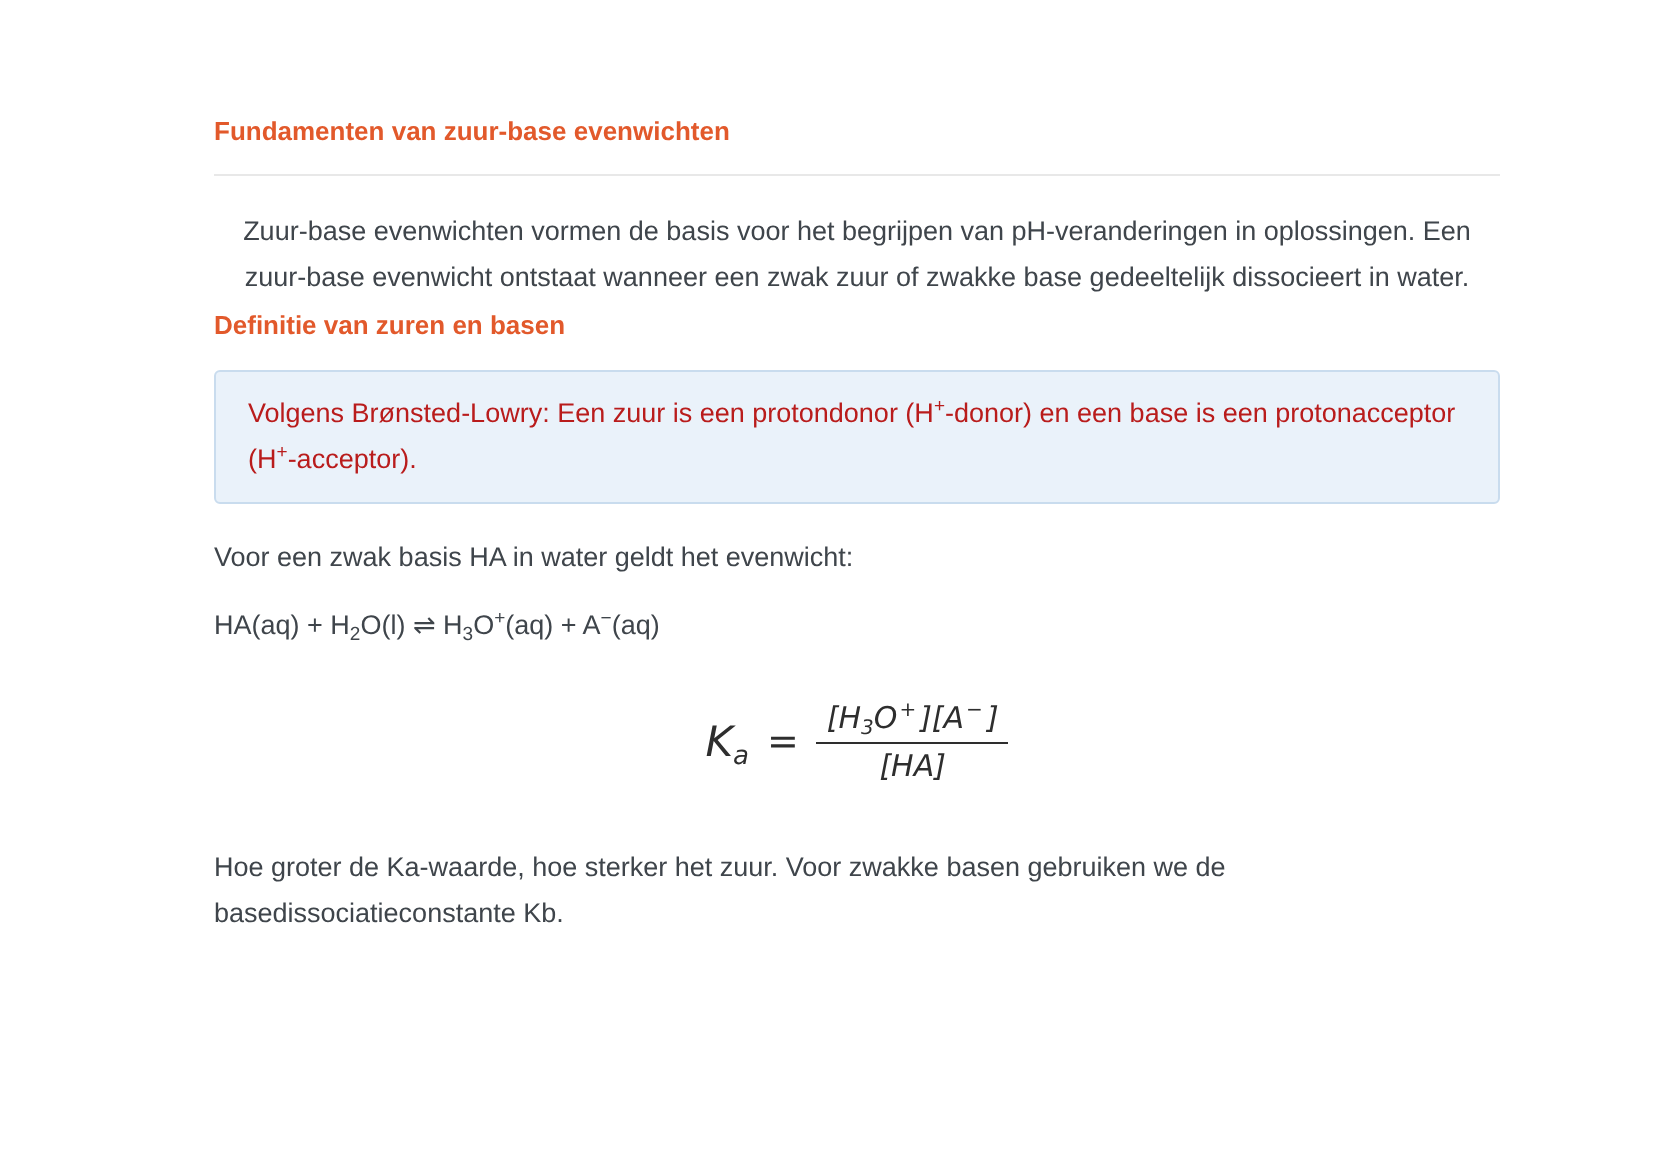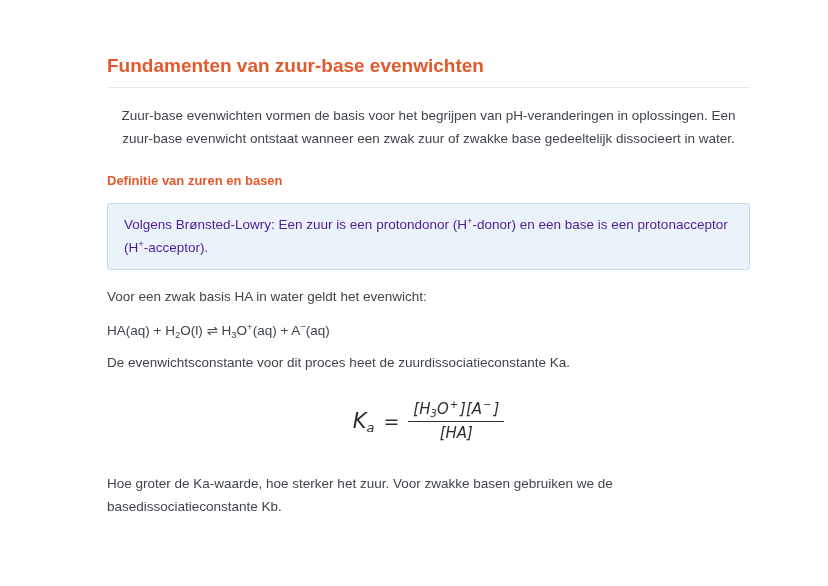--- a/index.html
+++ b/index.html
@@ -10,55 +10,55 @@
     color: #3f454b;
     overflow: hidden;
   }
   .content {
     position: absolute;
     left: 107px; top: 0;
     width: 643px;
   }
   h1.page-title {
     margin-top: 54px;
-    font-size: 19px;
+    font-size: 13px;
     line-height: 23px;
     font-weight: bold;
     color: #e2592b;
   }
   hr.title-rule {
     margin-top: 10px;
     border: none;
     border-top: 1px solid #e8e8e8;
     height: 0;
   }
   p.body-text {
     font-size: 13.5px;
     line-height: 23px;
     color: #3f454b;
   }
   p.intro { margin-top: 16px; text-align: center; }
   h2.section-heading {
-    margin-top: 22px;
+    margin-top: 4px;
     font-size: 13px;
     line-height: 18px;
     font-weight: bold;
     color: #e2592b;
   }
   .callout {
     margin-top: 13px;
     background: #eaf2fa;
     border: 1px solid #c9dcee;
     border-radius: 3px;
     padding: 9px 16px 10px 16px;
   }
   .callout p {
     font-size: 13.5px;
     line-height: 23px;
-    color: #4c1d95;
+    color: #b91c1c;
   }
   p.equilibrium-intro { margin-top: 15px; }
   p.equation { margin-top: 11px; }
   p.ka-text { margin-top: 9px; }
   p.closing { margin-top: 20px; }
   sub, sup {
     font-size: 9.5px;
     line-height: 0;
   }
   sub { vertical-align: -3px; }
@@ -118,21 +118,20 @@
   <h2 class="section-heading">Definitie van zuren en basen</h2>
 
   <div class="callout">
     <p><span>Volgens Brønsted-Lowry: Een zuur is een protondonor (H</span><sup>+</sup><span>-donor) en een base is een protonacceptor (H</span><sup>+</sup><span>-acceptor).</span></p>
   </div>
 
   <p class="body-text equilibrium-intro">Voor een zwak basis HA in water geldt het evenwicht:</p>
 
   <p class="body-text equation"><span>HA(aq) + H</span><sub>2</sub><span>O(l) ⇌ H</span><sub>3</sub><span>O</span><sup>+</sup><span>(aq) + A</span><sup>−</sup><span>(aq)</span></p>
 
-  <p class="body-text ka-text">De evenwichtsconstante voor dit proces heet de zuurdissociatieconstante Ka.</p>
 
   <div class="formula">
     <span class="formula-inner">
       <span class="f-lhs"><span>K</span><sub>a</sub></span>
       <span class="f-eq">=</span>
       <span class="frac">
         <span class="num"><span>[H</span><sub>3</sub><span>O</span><sup>+</sup><span>][A</span><sup>−</sup><span>]</span></span>
         <span class="den">[HA]</span>
       </span>
     </span>

